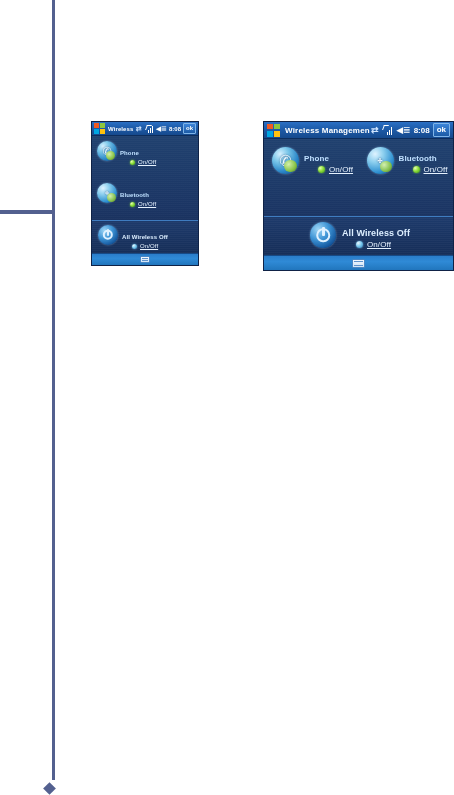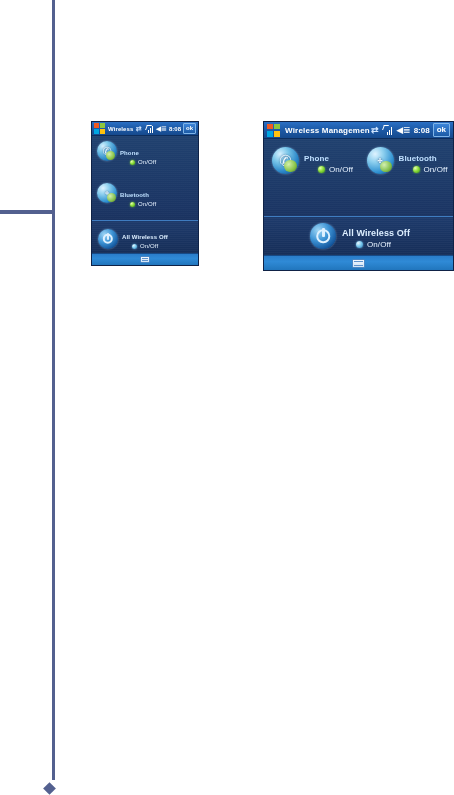--- a/index.html
+++ b/index.html
@@ -317,33 +317,34 @@
   }
   .led-cyan {
     background: radial-gradient(circle at 32% 30%, #e7f8ff 0%, #7ecbf0 45%, #2d7fb8 100%);
     box-shadow: 0 0 2px rgba(130,200,240,0.8);
   }
   .toggle-label {
     color: #e6f2ff;
     font-size: 6px;
     white-space: nowrap;
     letter-spacing: 0.1px;
+    text-decoration: underline;
   }
   .device-landscape .toggle-label { font-size: 8px; }
 
   
   .allwireless {
     flex: 0 0 auto;
     position: relative;
     border-top: 1px solid #3f7cc0;
     background:
       repeating-linear-gradient(0deg, rgba(255,255,255,0.03) 0 1px, transparent 1px 2px),
       linear-gradient(to bottom, #1d3a6b 0%, #162e58 100%);
     display: flex;
-    align-items: flex-end;
+    align-items: flex-start;
     padding: 4px 4px 4px 6px;
     box-sizing: border-box;
   }
   .device-landscape .allwireless { padding: 5px 6px 6px 46px; }
 
   .power-icon {
     flex: 0 0 auto;
     width: 20px;
     height: 20px;
     border-radius: 50%;

